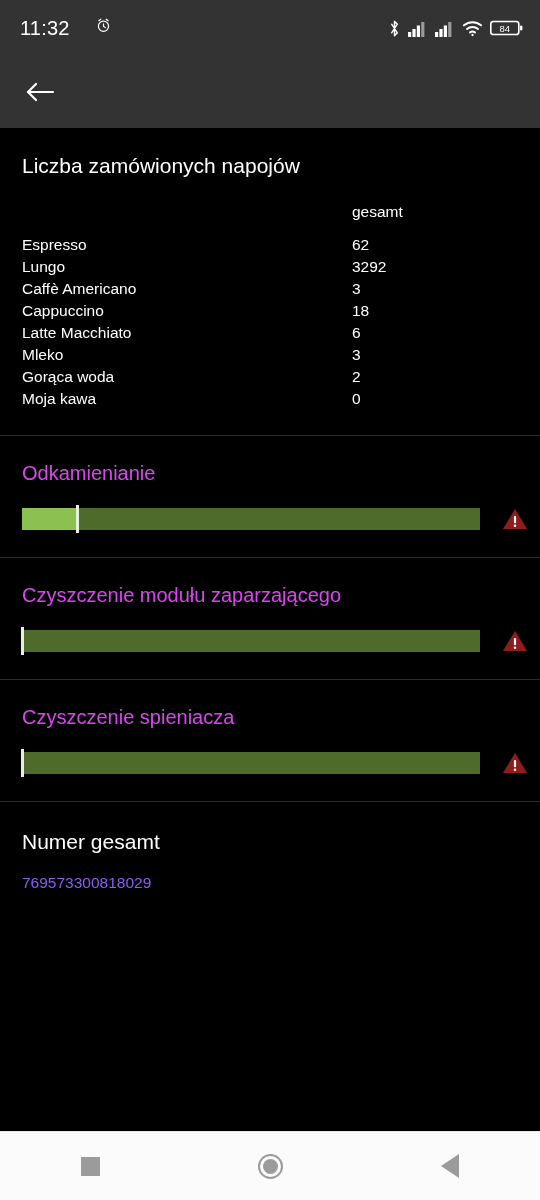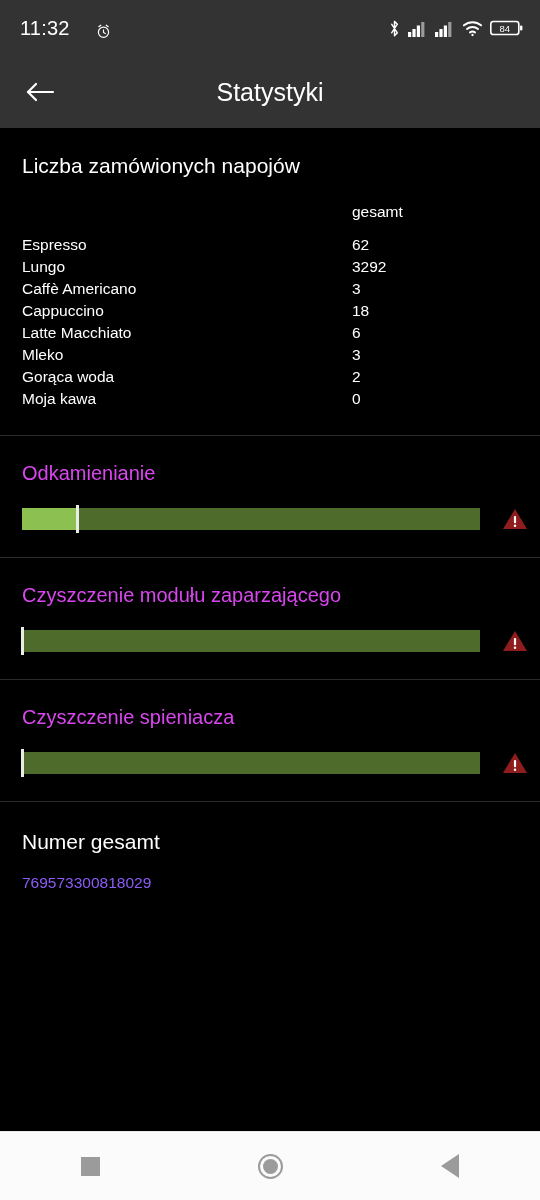--- a/index.html
+++ b/index.html
@@ -29,21 +29,21 @@
     background: #333333;
     display: flex;
     align-items: center;
     justify-content: space-between;
     padding: 0 16px 0 20px;
     box-sizing: border-box;
     flex: 0 0 auto;
   }
   .status-left {
     display: flex;
-    align-items: flex-end;
+    align-items: flex-start;
     gap: 25px;
   }
   .status-time {
     color: #ffffff;
     font-size: 20px;
     letter-spacing: 0.2px;
   }
   .status-right {
     display: flex;
     align-items: center;
@@ -294,21 +294,20 @@
 
   <div class="app-bar">
     <div class="back-btn">
       <span>
         <svg class="icon-svg" width="30" height="24" viewBox="0 0 30 24">
           <path d="M28 12 H3" stroke="#ffffff" stroke-width="2.2" stroke-linecap="round"></path>
           <path d="M11 4 L3 12 L11 20" fill="none" stroke="#ffffff" stroke-width="2.2" stroke-linecap="round" stroke-linejoin="round"></path>
         </svg>
       </span>
     </div>
-    <div class="app-title">Statystyki</div>
   </div>
 
   <div class="content">
 
     <div class="section drinks-section">
       <h2 class="section-title">Liczba zamówionych napojów</h2>
       <table class="drink-table">
         <thead>
           <tr>
             <th class="col-name"></th>

